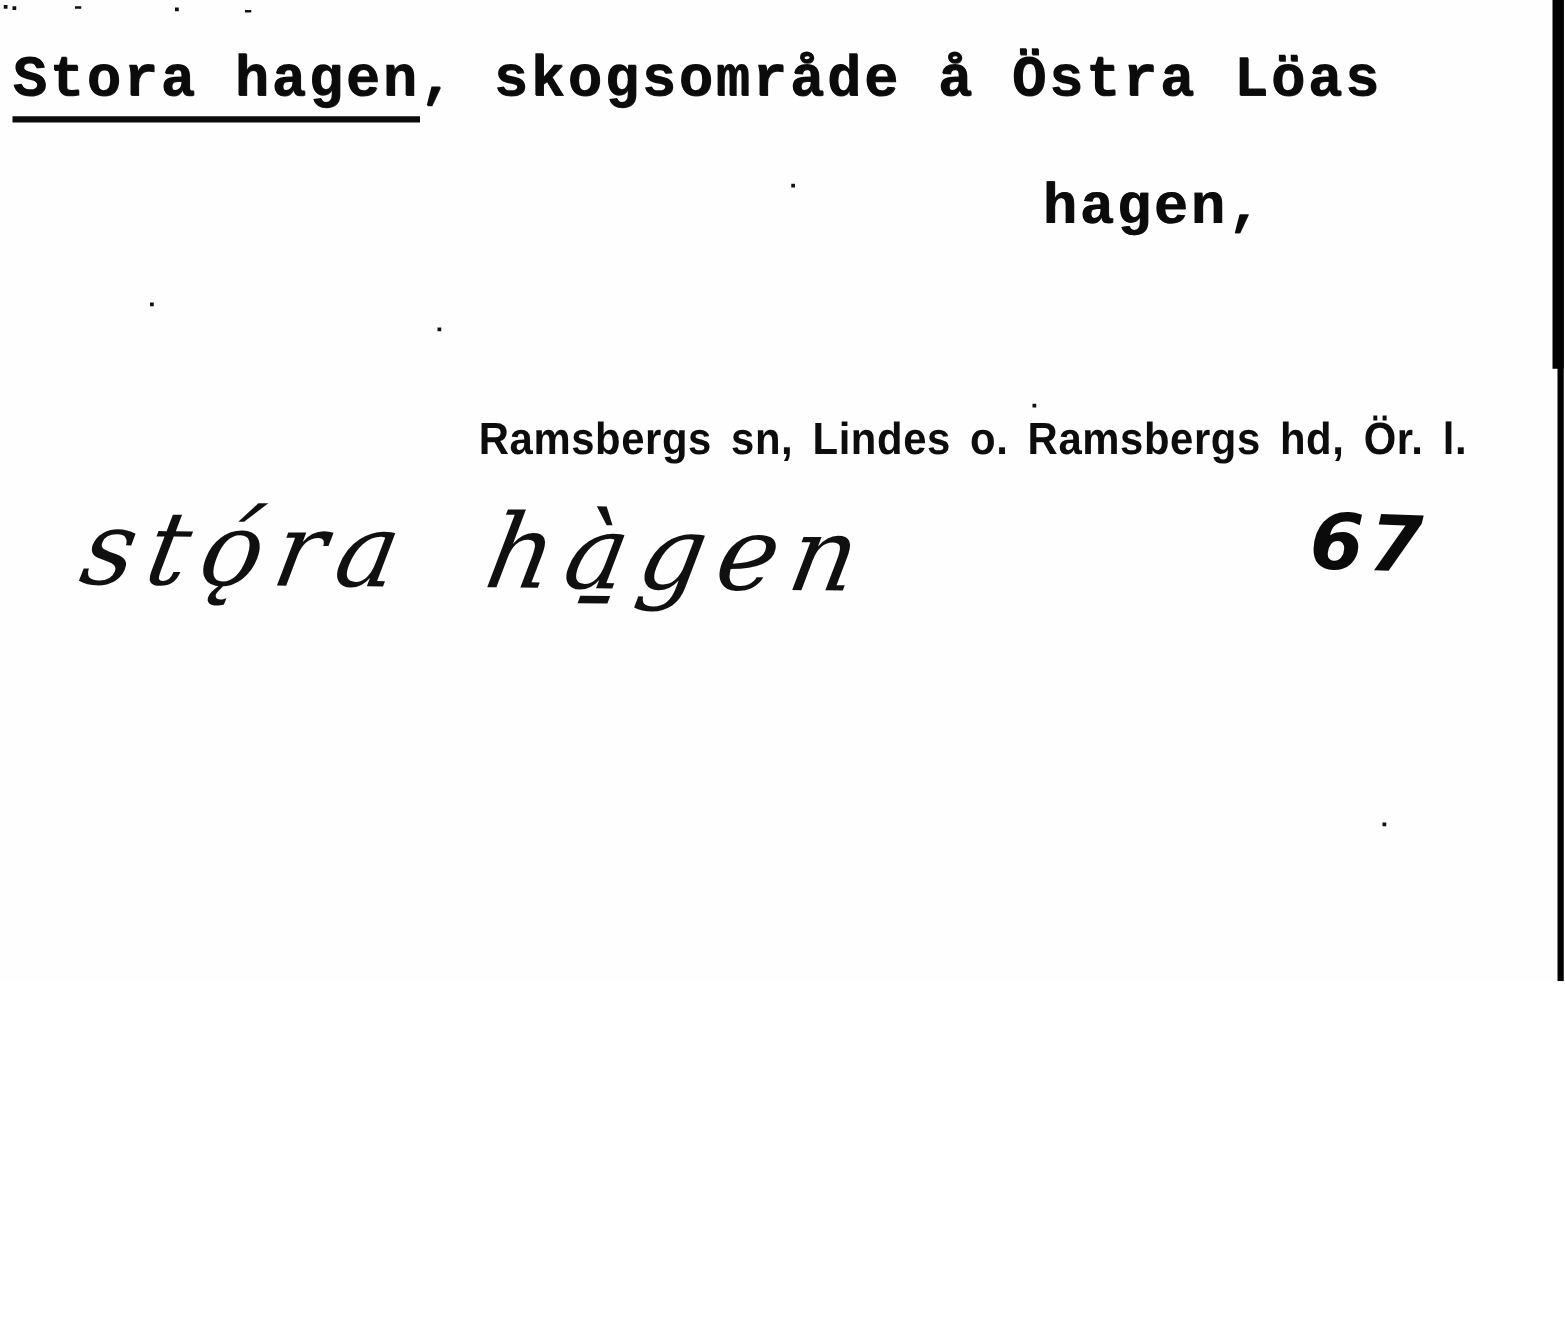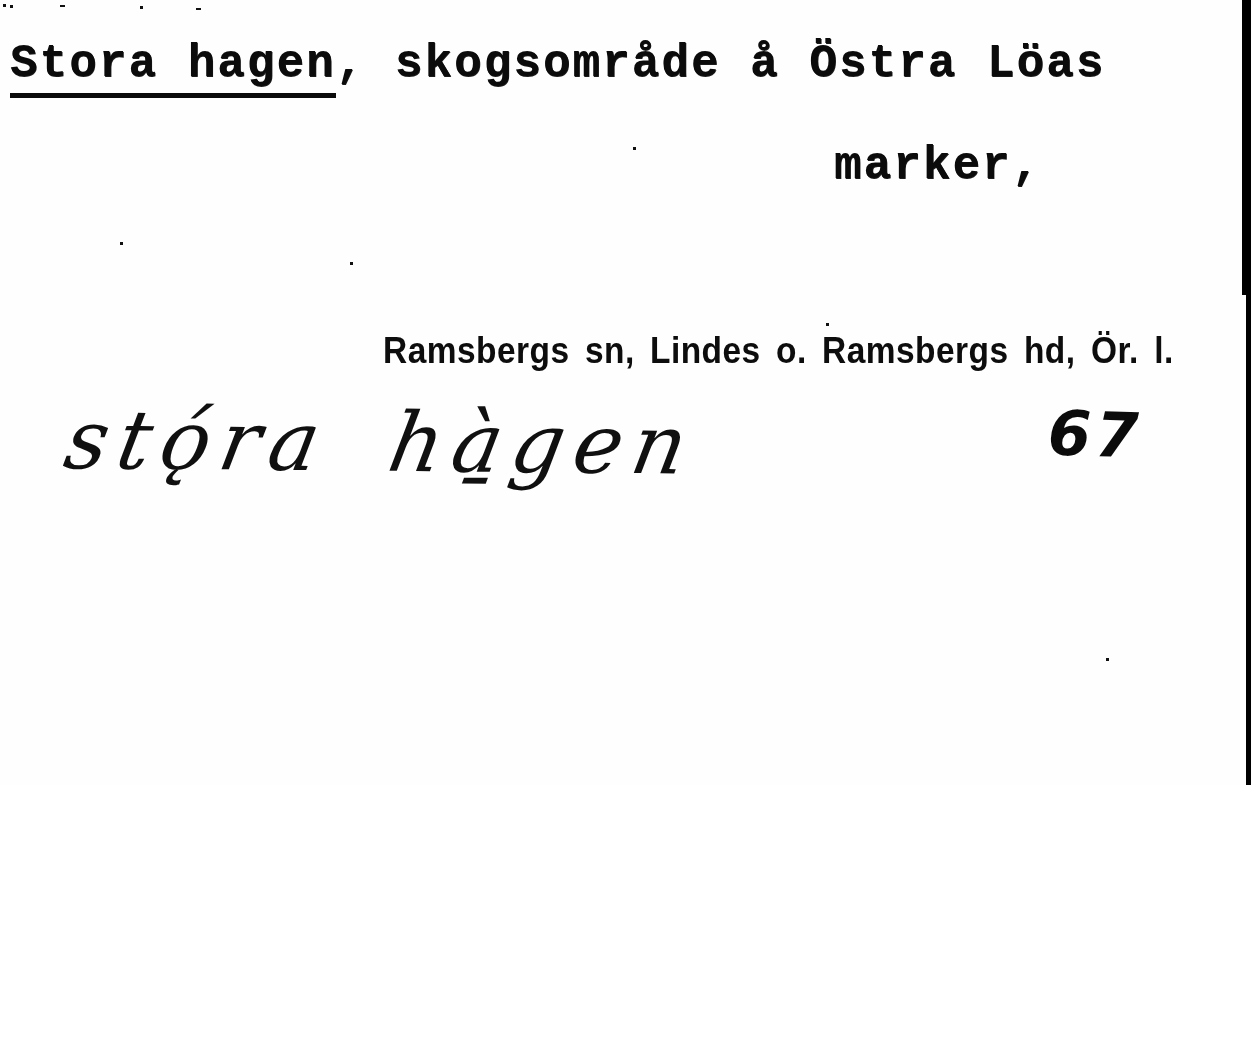--- a/index.html
+++ b/index.html
@@ -113,21 +113,21 @@
 </style>
 </head>
 <body>
 
 <div class="card">
 
   <div class="typewriter title-line1">
     <span class="title-name">Stora hagen</span><span>, skogsområde å Östra Löas</span>
   </div>
 
-  <div class="typewriter title-line2">marker,</div>
+  <div class="typewriter title-line2">hagen,</div>
 
   <div class="district-line">Ramsbergs sn, Lindes o. Ramsbergs hd, Ör. l.</div>
 
   <div class="phonetic">stǫ́ra hà̱gen</div>
 
   <div class="card-number">67</div>
 
 
   <div class="footer-credit">EDVARD MALMKVIST 1948</div>
 

